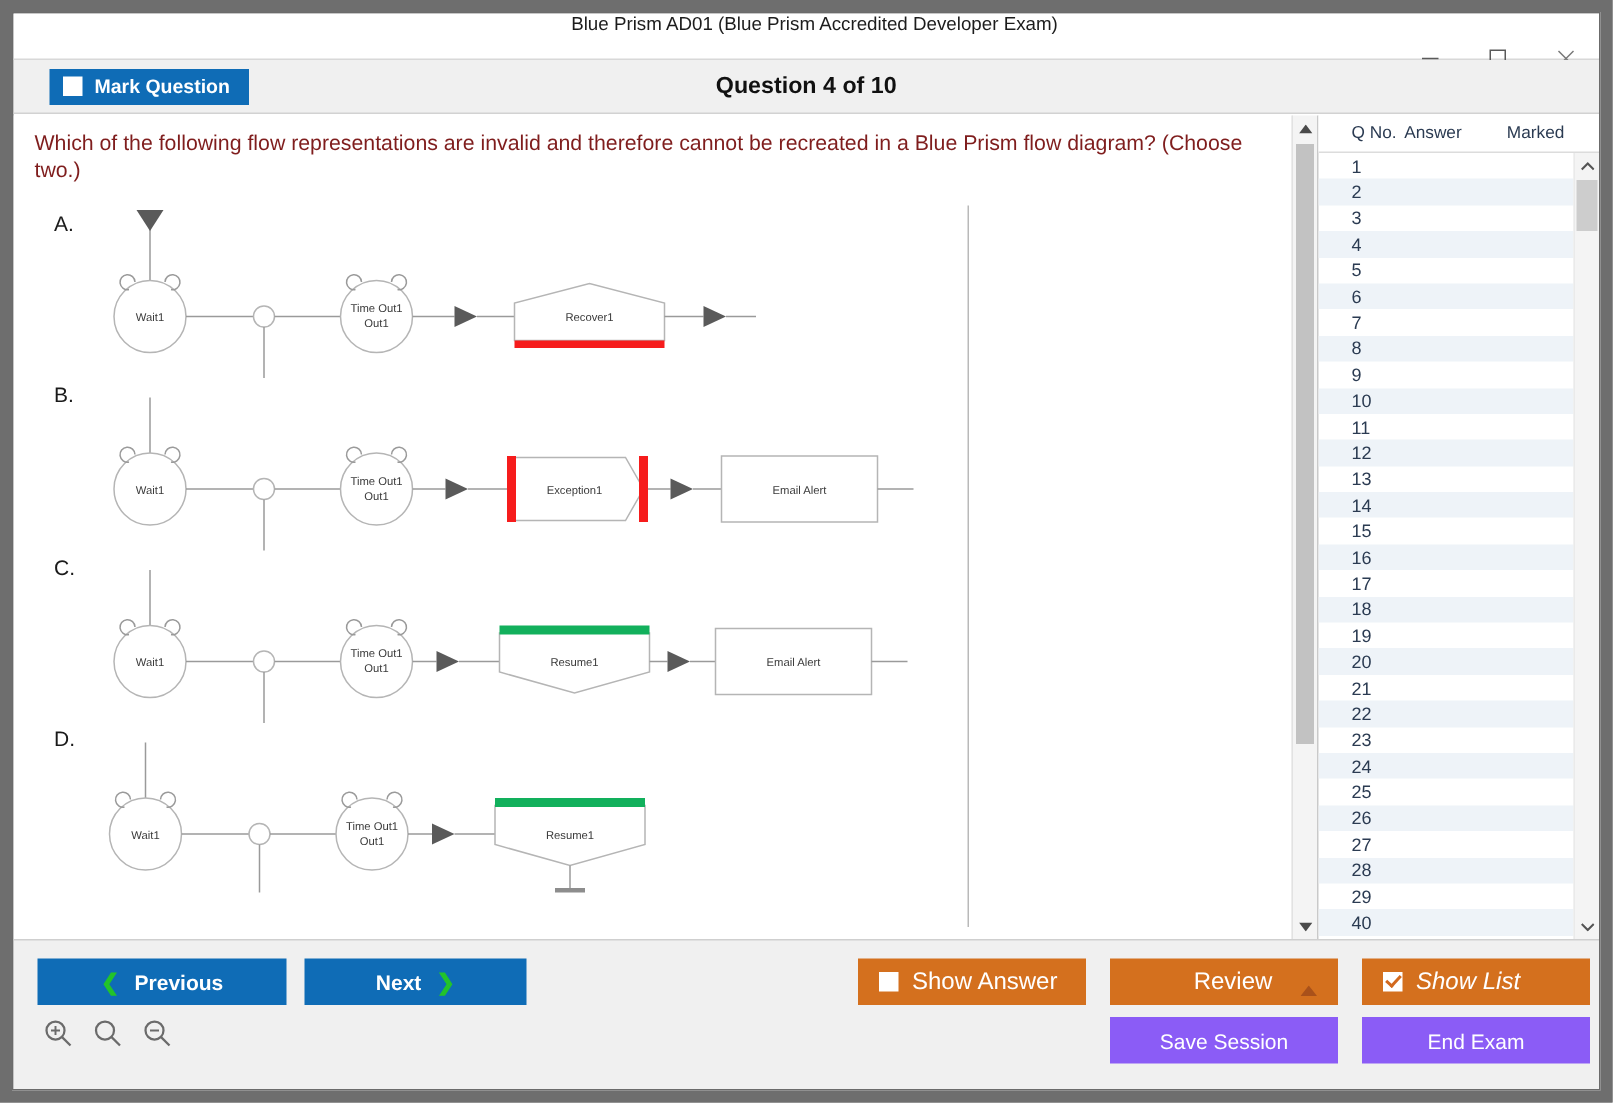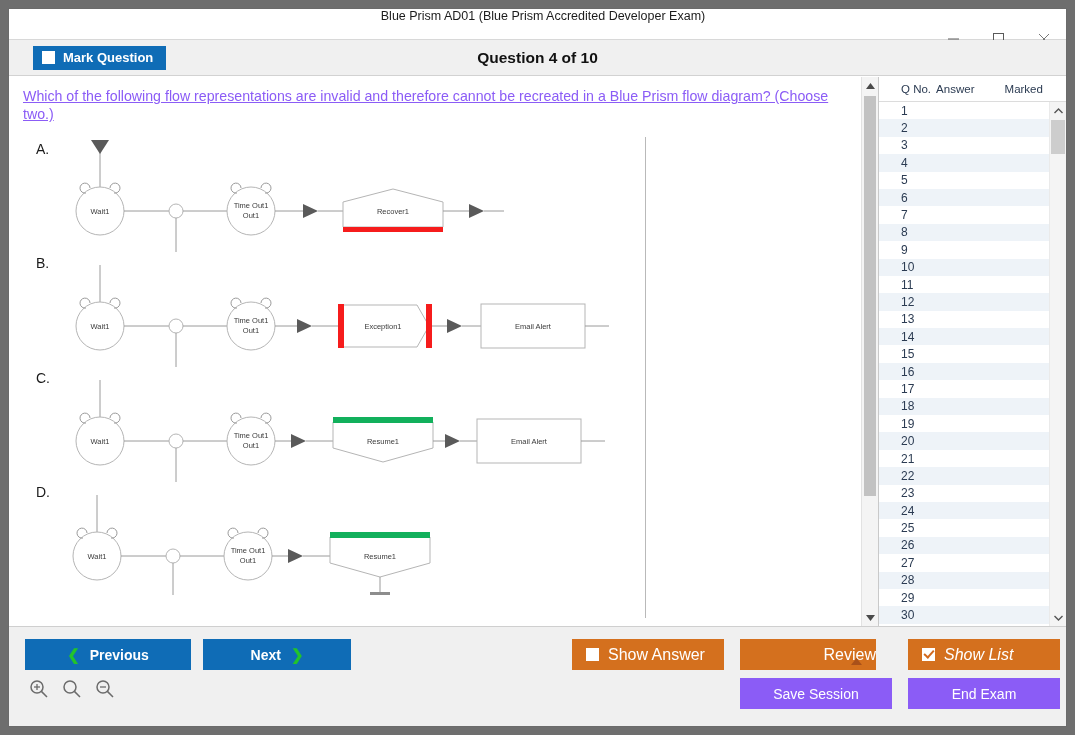--- a/index.html
+++ b/index.html
@@ -66,21 +66,21 @@
   
   .body {
     position:absolute; left:0; right:0; top:68px; bottom:100px;
     display:flex;
   }
   .qpanel {
     position:relative; flex:1; background:#fff; overflow:hidden;
   }
   .qtext {
     padding:10px 14px 0 14px;
-    font-size:14.2px; color:#8b5cf6; line-height:18px;text-decoration:underline;
+    font-size:14.2px; color:#7f1d1d; line-height:18px;
   }
   .divider-v {
     position:absolute; left:636px; top:60px; bottom:8px;
     width:1px; background:#b9b9b9;
   }
 
   
   .vscroll {
     width:17px; background:#f4f4f4; border-left:1px solid #e2e2e2;
     position:relative; flex:none;
@@ -147,21 +147,21 @@
     position:absolute;
   }
   .btn-blue { background:#0f6cb6; }
   .btn-orange { background:#d4701e; font-weight:normal; font-size:16px; }
   .btn-navy { background:#8b5cf6; font-weight:normal; font-size:14px; }
   .chev-green { color:#22c32b; font-size:15px; font-weight:bold; }
 
   #btn-prev { left:16px;  top:12px;  width:166px; height:31px; gap:10px; }
   #btn-next { left:194px; top:12px;  width:148px; height:31px; gap:10px; }
   #btn-showanswer { left:563px; top:12px; width:152px; height:31px; gap:9px; justify-content:flex-start; padding-left:14px;}
-  #btn-review { left:731px; top:12px; width:136px; height:31px; justify-content:flex-end; padding-left:12px; }
+  #btn-review { left:731px; top:12px; width:152px; height:31px; justify-content:center; padding-left:12px; }
   #btn-showlist { left:899px; top:12px; width:152px; height:31px; gap:9px; justify-content:flex-start; padding-left:14px;font-style:italic;}
   #btn-save { left:731px; top:51px; width:152px; height:31px; }
   #btn-end  { left:899px; top:51px; width:152px; height:31px; }
   #btn-review .upcar { position:absolute; right:14px; top:12px; }
 
   .zoomrow {
     position:absolute; left:20px; top:52px; display:flex; gap:13px; align-items:center;
   }
   .zicon { color:#6b6b6b; cursor:pointer; display:block; }
 
@@ -445,21 +445,21 @@
             <div class="lrow">
               <span>27</span>
             </div>
             <div class="lrow alt">
               <span>28</span>
             </div>
             <div class="lrow">
               <span>29</span>
             </div>
             <div class="lrow alt">
-              <span>30</span>
+              <span>40</span>
             </div>
           </div>
         <div class="lscroll">
           <div class="a">
             <svg width="9" height="6" viewBox="0 0 9 6">
                 <polyline points="0.5,5 4.5,1 8.5,5" fill="none" stroke="#555" stroke-width="1.4"></polyline>
               </svg>
           </div>
           <div class="t"></div>
           <div class="a bot">

